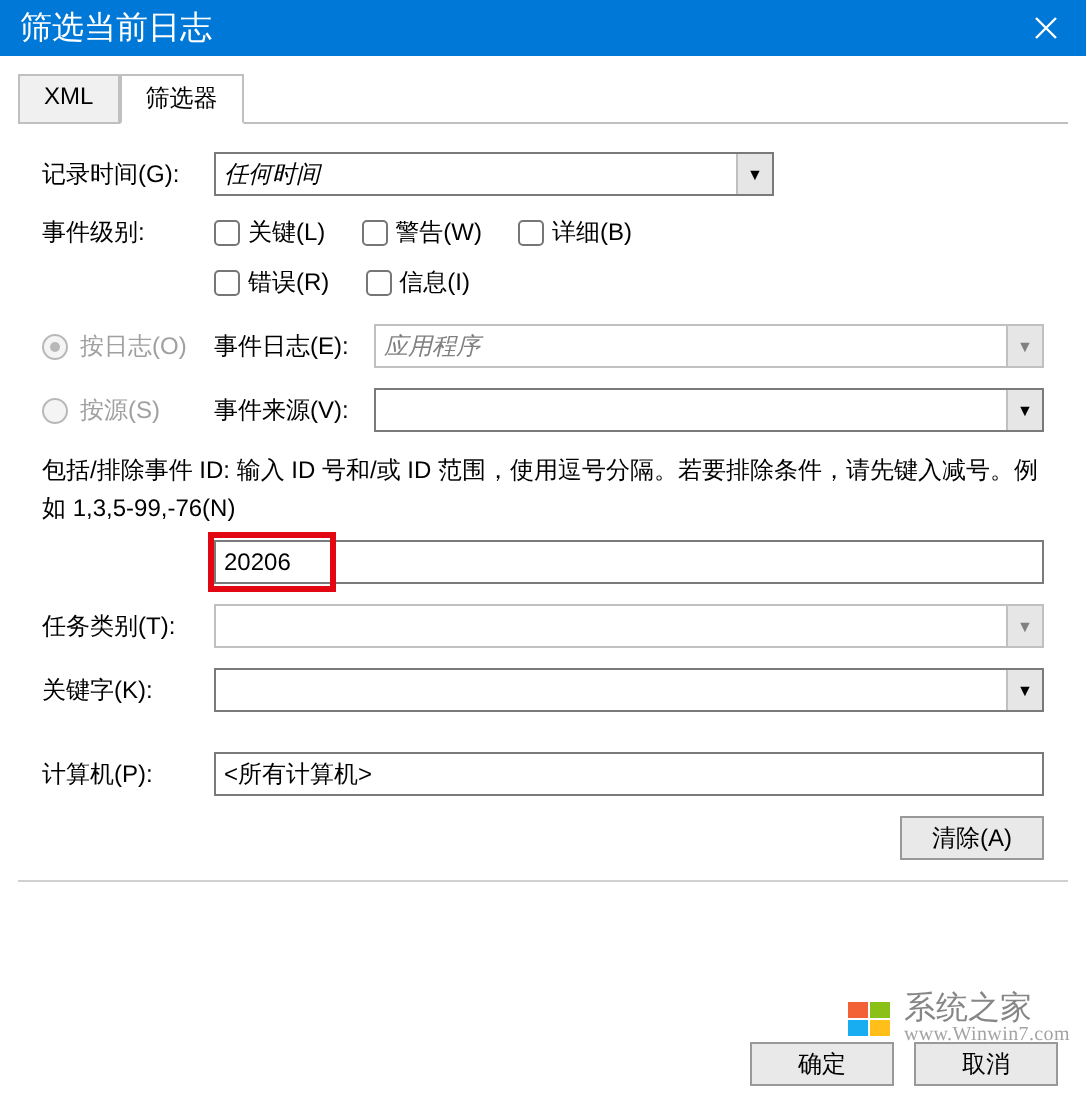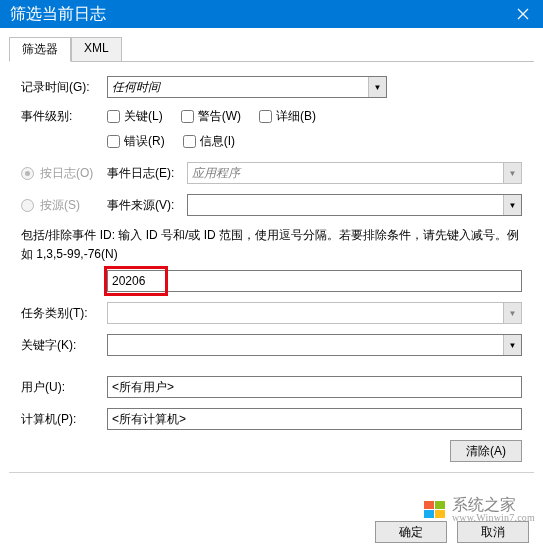--- a/index.html
+++ b/index.html
@@ -150,22 +150,22 @@
 <div class="titlebar">
   <span class="title">筛选当前日志</span>
   <div class="close">
     <svg width="12" height="12" viewBox="0 0 12 12">
         <path d="M1 1 L11 11 M11 1 L1 11" stroke="#fff" stroke-width="1.2"></path>
       </svg>
   </div>
 </div>
 
 <div class="tabs">
+  <div class="tab">XML</div>
   <div class="tab active">筛选器</div>
-  <div class="tab">XML</div>
 </div>
 
 <div class="panel">
 
   <div class="row">
     <span class="lbl">记录时间(G):</span>
     <div class="sel" style="width:280px">
       <span>任何时间</span>
       <span class="drop">▼</span>
     </div>
@@ -250,26 +250,20 @@
   <div class="row">
     <span class="lbl">关键字(K):</span>
     <div class="sel" style="flex:1">
       <span></span>
       <span class="drop">▼</span>
     </div>
   </div>
 
   <div style="height:10px"></div>
 
-  <div class="row">
-    <span class="lbl">用户(U):</span>
-    <div class="input-text" style="flex:1">
-      <span>&lt;所有用户&gt;</span>
-    </div>
-  </div>
 
   <div class="row">
     <span class="lbl">计算机(P):</span>
     <div class="input-text" style="flex:1">
       <span>&lt;所有计算机&gt;</span>
     </div>
   </div>
 
   <div style="display:flex; justify-content:flex-end; margin-top:8px;">
     <div class="btn">清除(A)</div>

